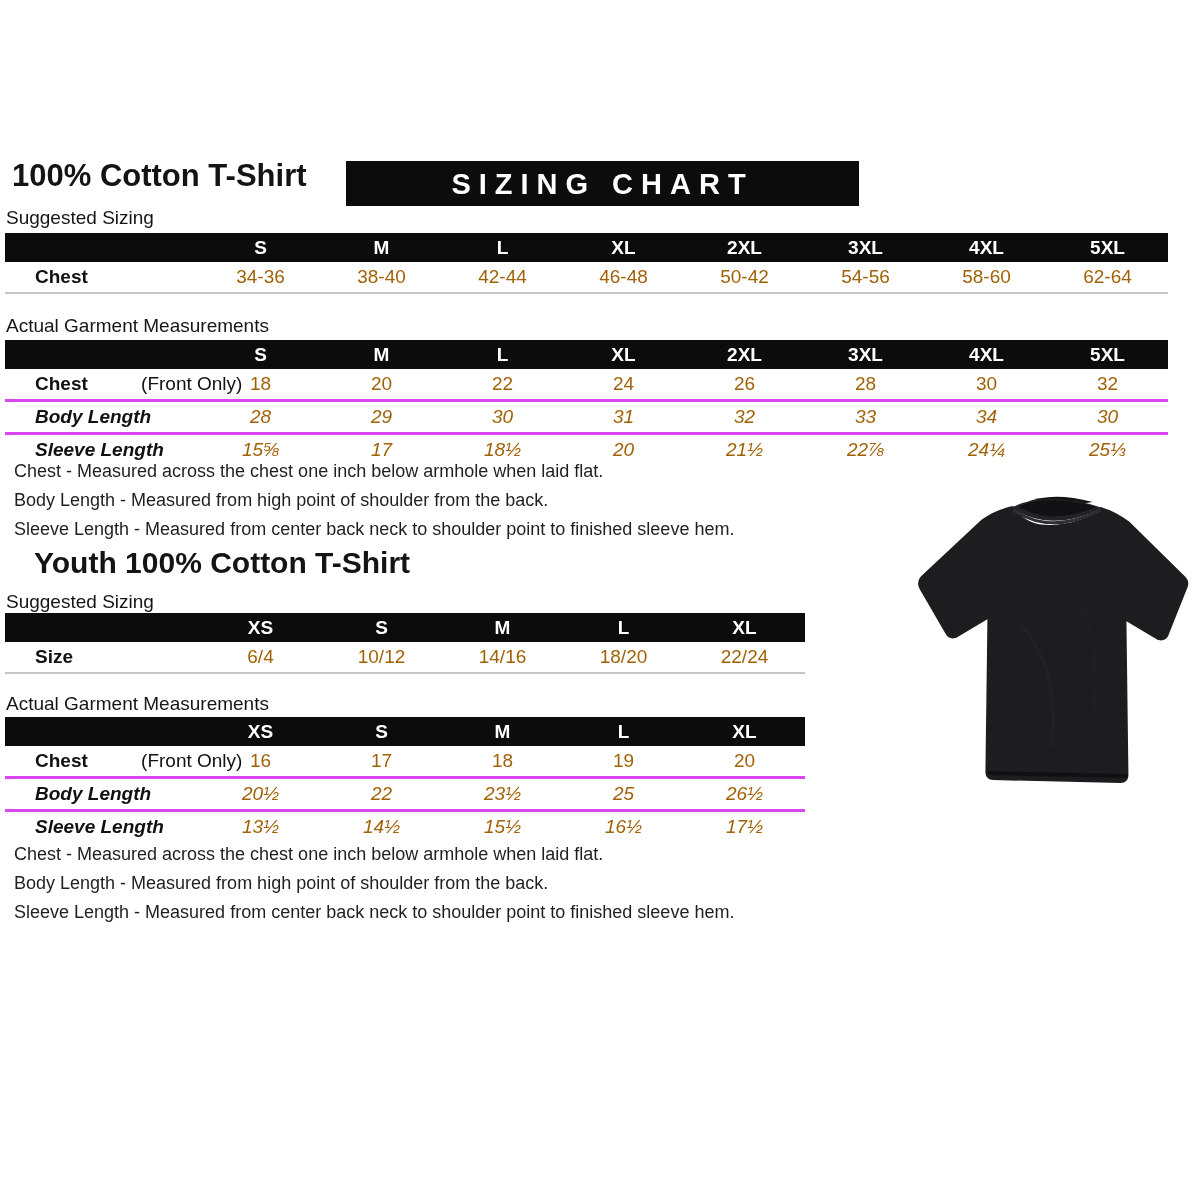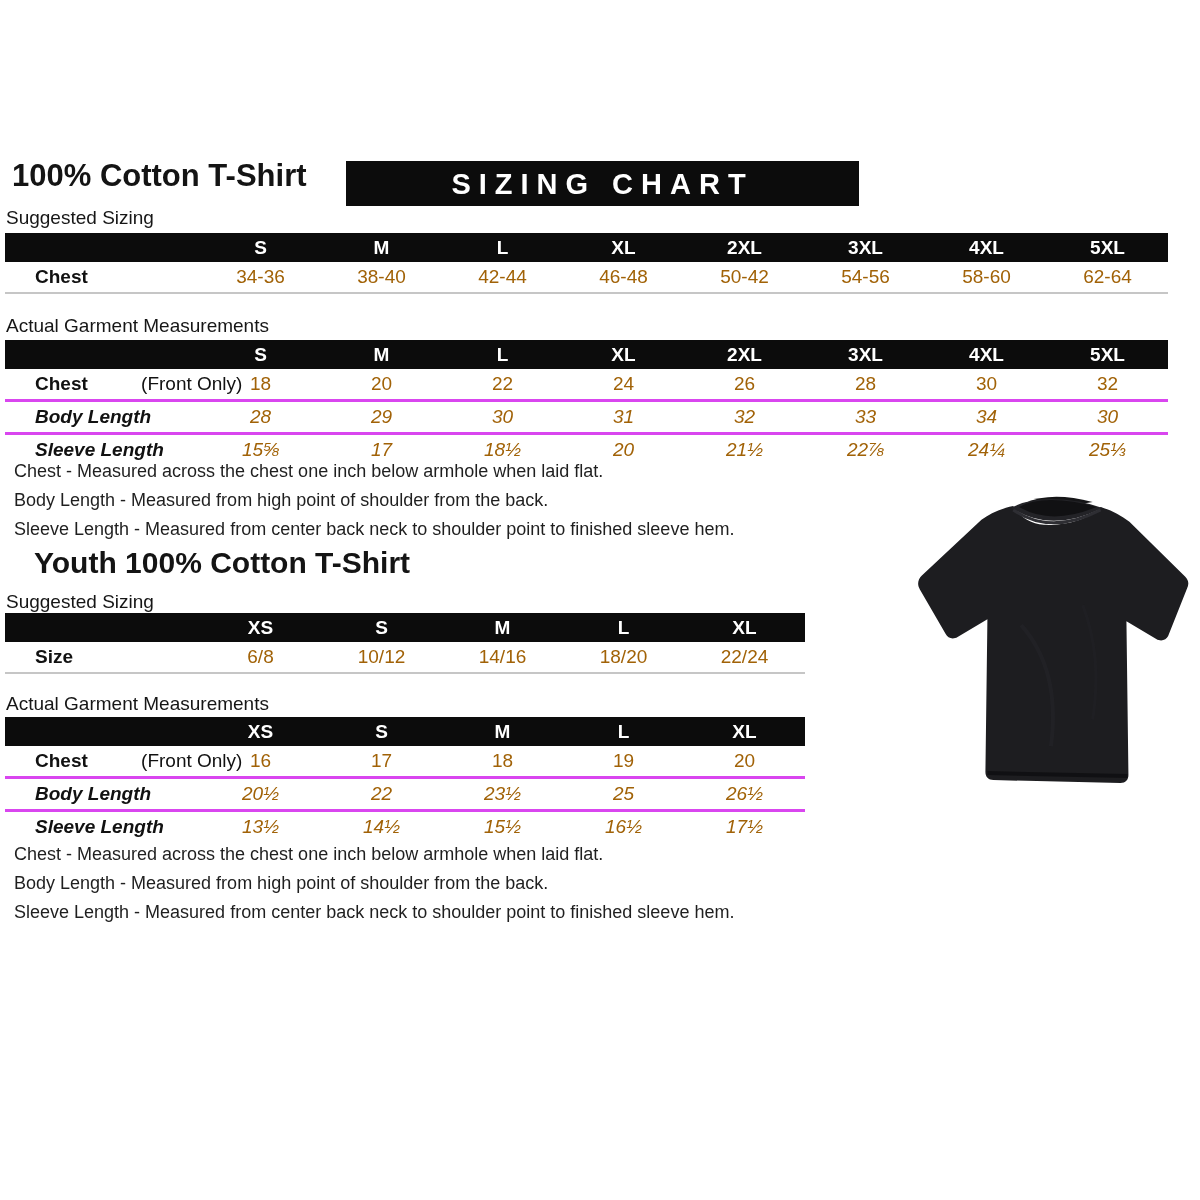--- a/index.html
+++ b/index.html
@@ -181,21 +181,21 @@
         <th>XS</th>
         <th>S</th>
         <th>M</th>
         <th>L</th>
         <th>XL</th>
       </tr>
     </thead>
     <tbody>
       <tr>
         <td class="rowlabel"><b>Size</b></td>
-        <td>6/8</td>
+        <td>6/4</td>
         <td>10/12</td>
         <td>14/16</td>
         <td>18/20</td>
         <td>22/24</td>
       </tr>
     </tbody>
   </table>
 
   <div class="abs section-label" style="left:6px;top:693px;">Actual Garment Measurements</div>
 

